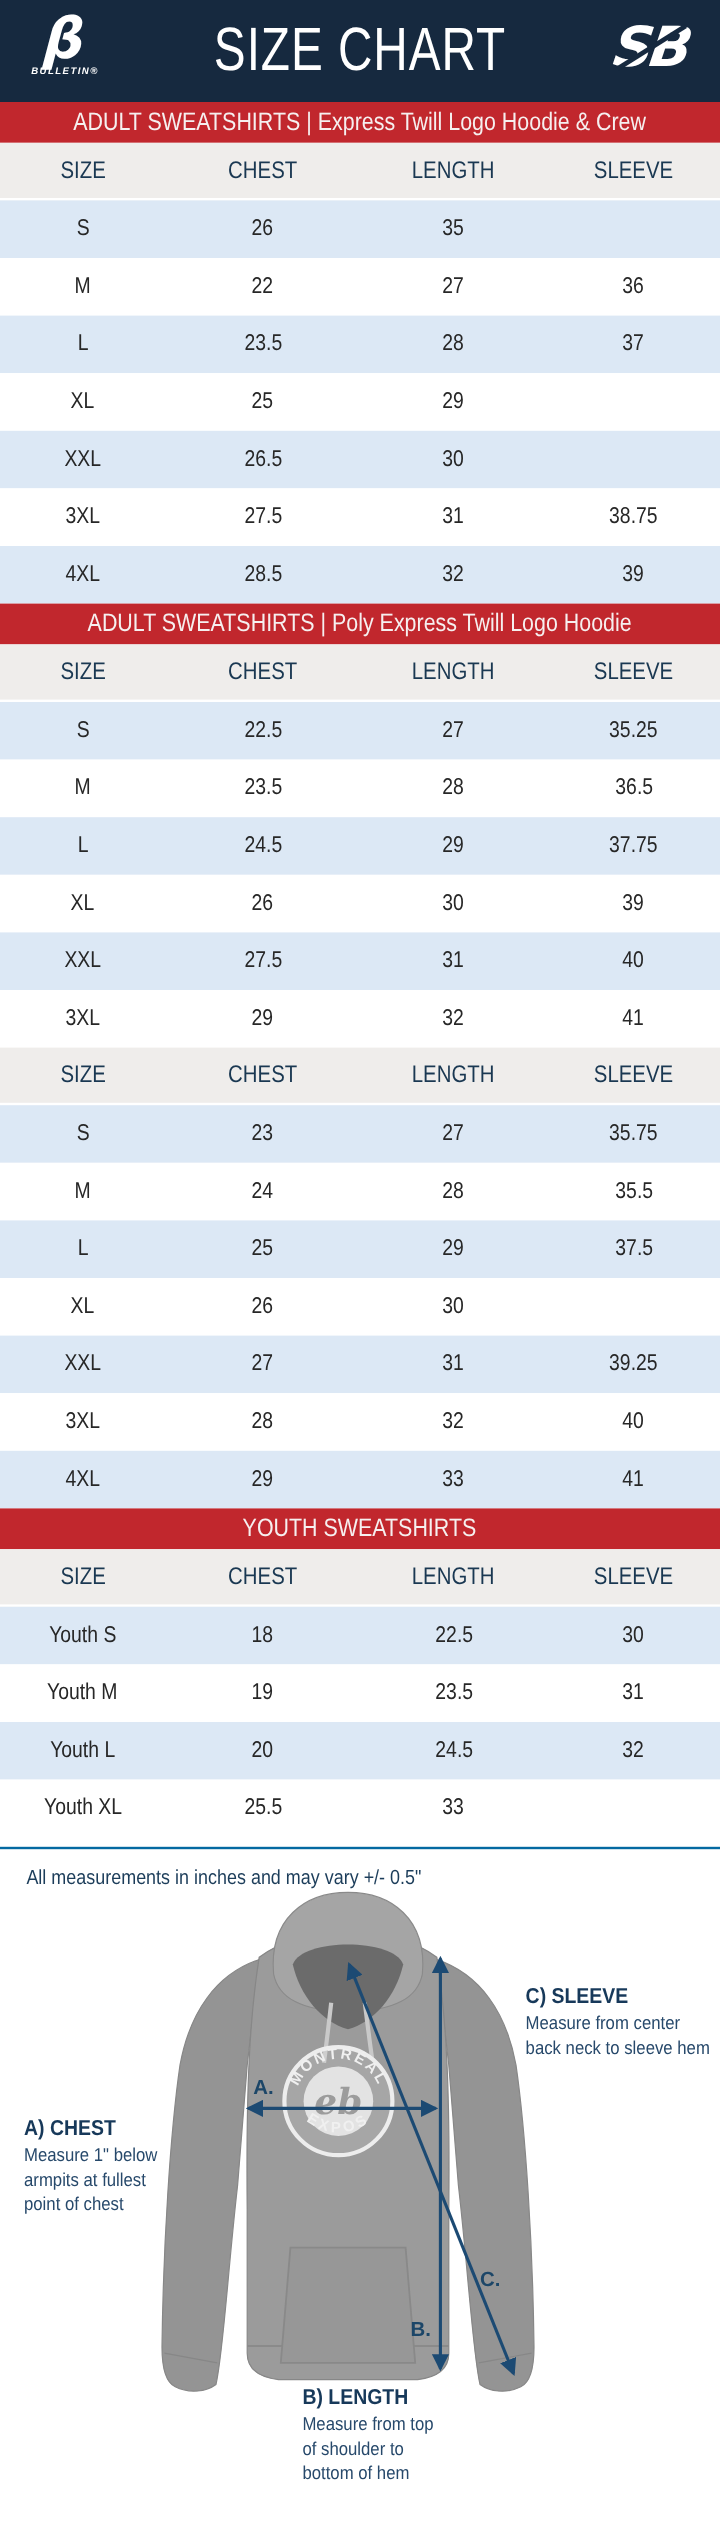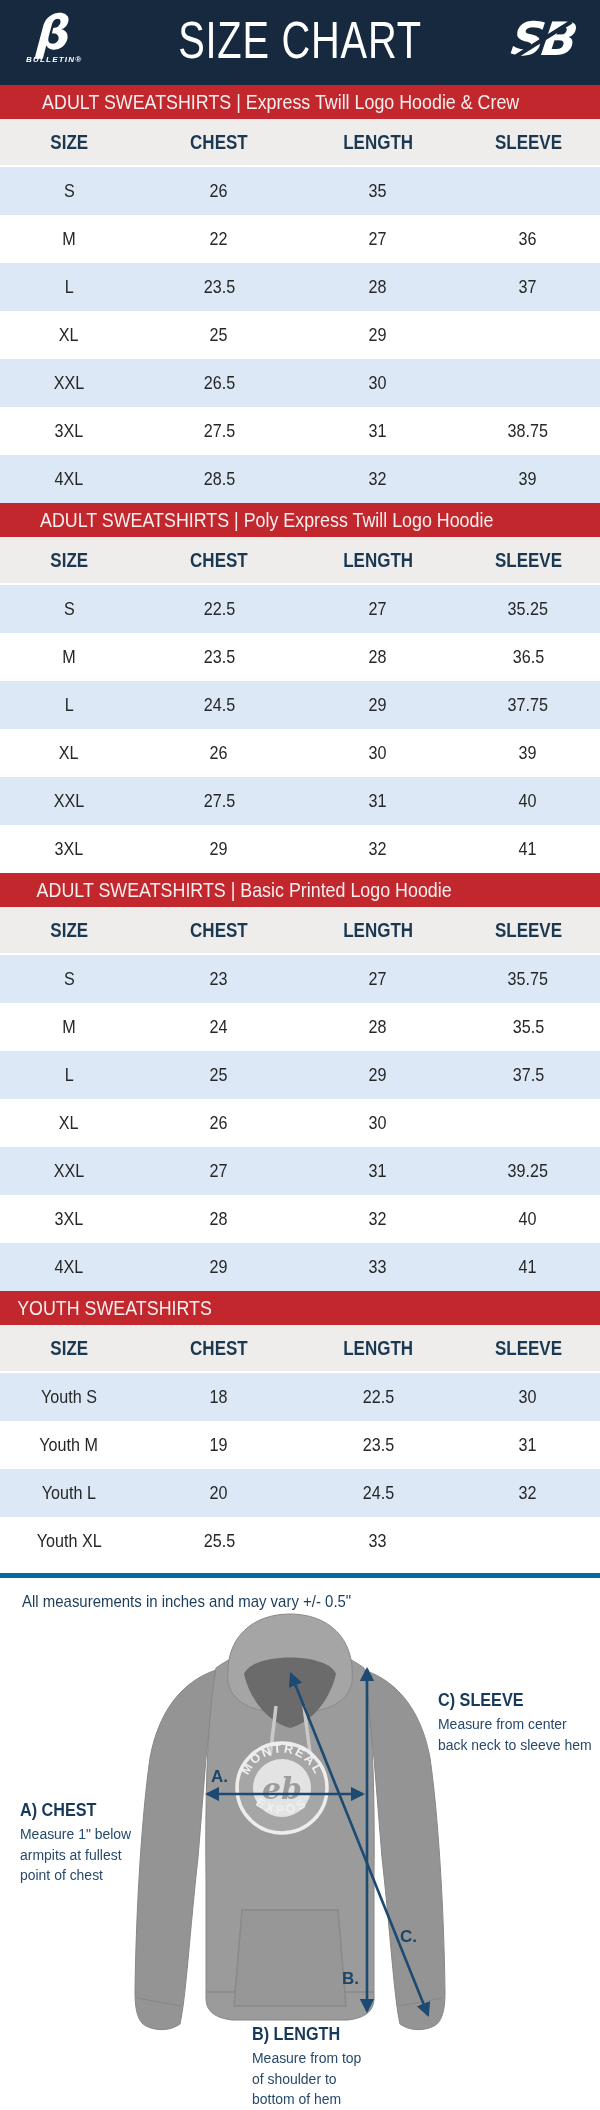--- a/index.html
+++ b/index.html
@@ -15,32 +15,32 @@
   .logo-b{font-family:"DejaVu Sans",sans-serif;font-weight:bold;font-style:italic;
       font-size:47px;line-height:1.05;transform:skewX(-4deg);}
   .logo-word{font-size:8px;font-weight:bold;font-style:italic;letter-spacing:1.2px;margin-top:-2px;}
   .logo-right{position:absolute;right:26px;top:12px;color:#fff;}
   .sb-mark{font-family:"DejaVu Sans",sans-serif;font-weight:bold;font-style:italic;
       font-size:46px;letter-spacing:-3px;display:inline-block;transform:skewX(-8deg);}
   .sb-slash{position:absolute;left:47%;top:-12%;width:4px;height:124%;
       background:var(--navy,#16293F);transform:rotate(58deg);}
 
   
-  .banner{height:34px;background:var(--red,#C1272D);display:flex;align-items:center;}
+  .banner{height:34px;background:var(--red,#C1272D);display:flex;align-items:center;justify-content:center;}
   .banner .cond{color:#F6EFEF;font-size:21px;}
   .cond{display:inline-block;transform:scaleX(.85);transform-origin:center;white-space:nowrap;}
   .trow{height:48px;display:grid;grid-template-columns:23% 27% 26% 24%;box-sizing:border-box;}
   .thead{background:var(--hdr,#EFEDEB);border-bottom:2px solid #fff;}
   .trow.alt{background:var(--blue,#DCE8F5);}
   .trow.plain{background:#fff;}
   .cell{display:flex;align-items:center;justify-content:center;font-size:19px;color:#272727;}
-  .hcell{font-weight:bold;color:#1A3852;font-size:20px;}
+  .hcell{font-weight:normal;color:#1A3852;font-size:20px;}
 
   
-  .bottom{position:relative;margin-top:8px;border-top:5px solid #0369a1;height:536px;background:#fff;}
+  .bottom{position:relative;margin-top:8px;border-top:2px solid #0369a1;height:536px;background:#fff;}
   .note{position:absolute;left:22px;top:14px;color:#1C3D5A;font-size:17px;}
   .note .cond{transform-origin:left center;transform:scaleX(.88);}
   .hoodie-svg{position:absolute;left:0;top:0;width:600px;height:536px;}
   .ann{position:absolute;transform:scaleX(.9);transform-origin:left top;color:#27496B;}
   .ann-title{font-weight:bold;color:#17395A;font-size:18px;margin-bottom:3px;white-space:nowrap;}
   .ann-line{font-size:15.5px;line-height:1.33;white-space:nowrap;}
   .ann.chest{left:20px;top:222px;}
   .ann.sleeve{left:438px;top:112px;}
   .ann.length{left:252px;top:446px;}
 </style>
@@ -282,23 +282,20 @@
       <span class="cell">
             <span class="cond">32</span>
           </span>
       <span class="cell">
             <span class="cond">41</span>
           </span>
     </div>
   </section>
 
     <section>
-      <div class="banner">
-        <span class="cond">ADULT SWEATSHIRTS | Basic Printed Logo Hoodie</span>
-      </div>
       <div class="trow thead">
           <span class="cell hcell">
             <span class="cond">SIZE</span>
           </span>
           <span class="cell hcell">
             <span class="cond">CHEST</span>
           </span>
           <span class="cell hcell">
             <span class="cond">LENGTH</span>
           </span>

